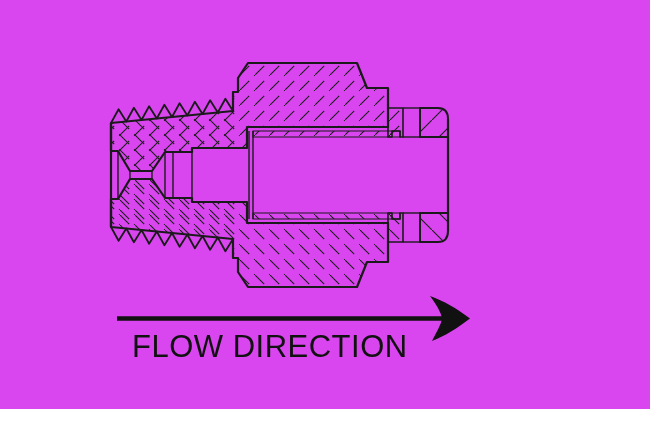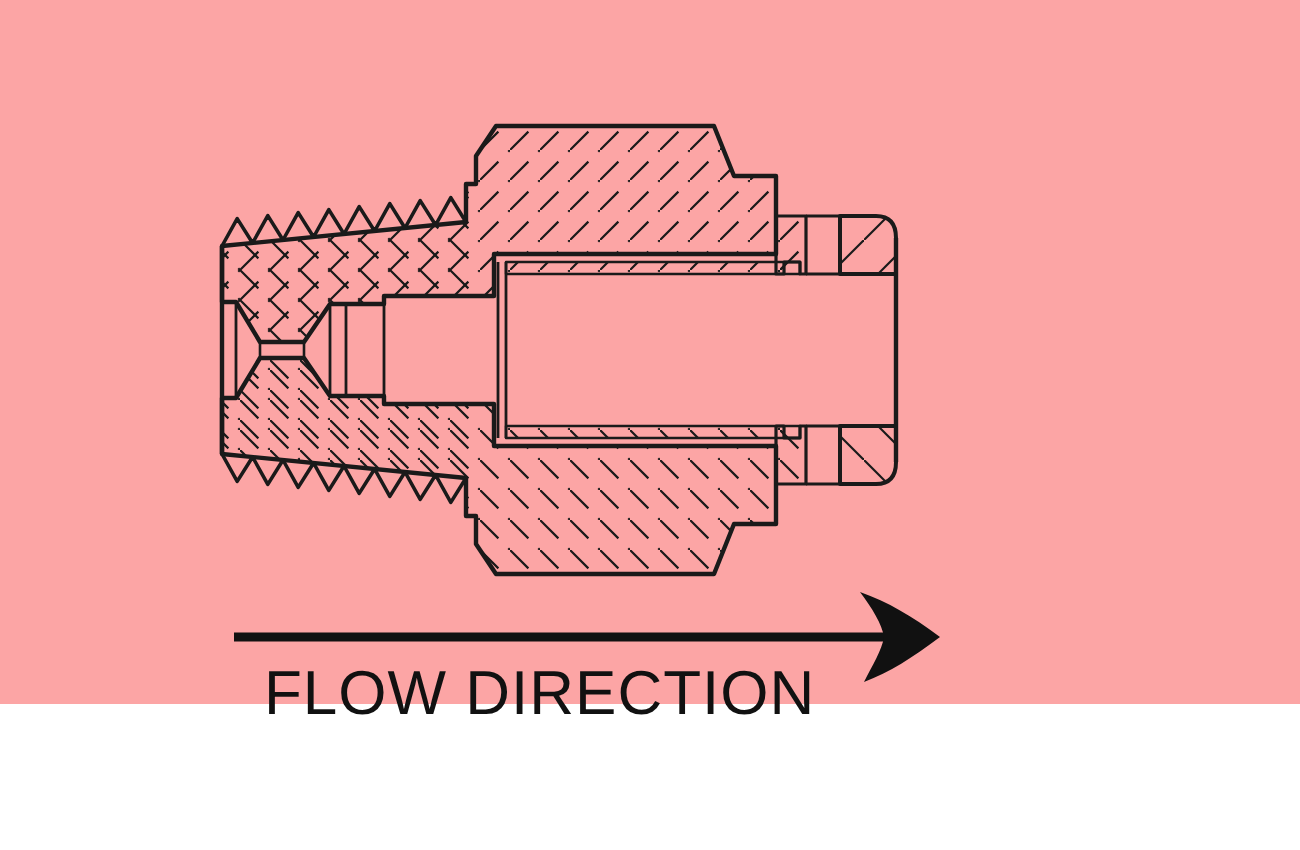--- a/index.html
+++ b/index.html
@@ -7,22 +7,22 @@
     padding: 0;
     background: #ffffff;
     width: 650px;
     height: 425px;
     overflow: hidden;
     font-family: "Liberation Sans", sans-serif;
   }
   .stage {
     position: relative;
     width: 650px;
-    height: 352px;
-    background: #fca5a5;
+    height: 409px;
+    background: #d946ef;
   }
   svg { display: block; }
   .flow-label {
     font-family: "Liberation Sans", sans-serif;
     font-size: 31px;
     letter-spacing: 0.5px;
     fill: #111111;
   }
 </style>
 </head>

